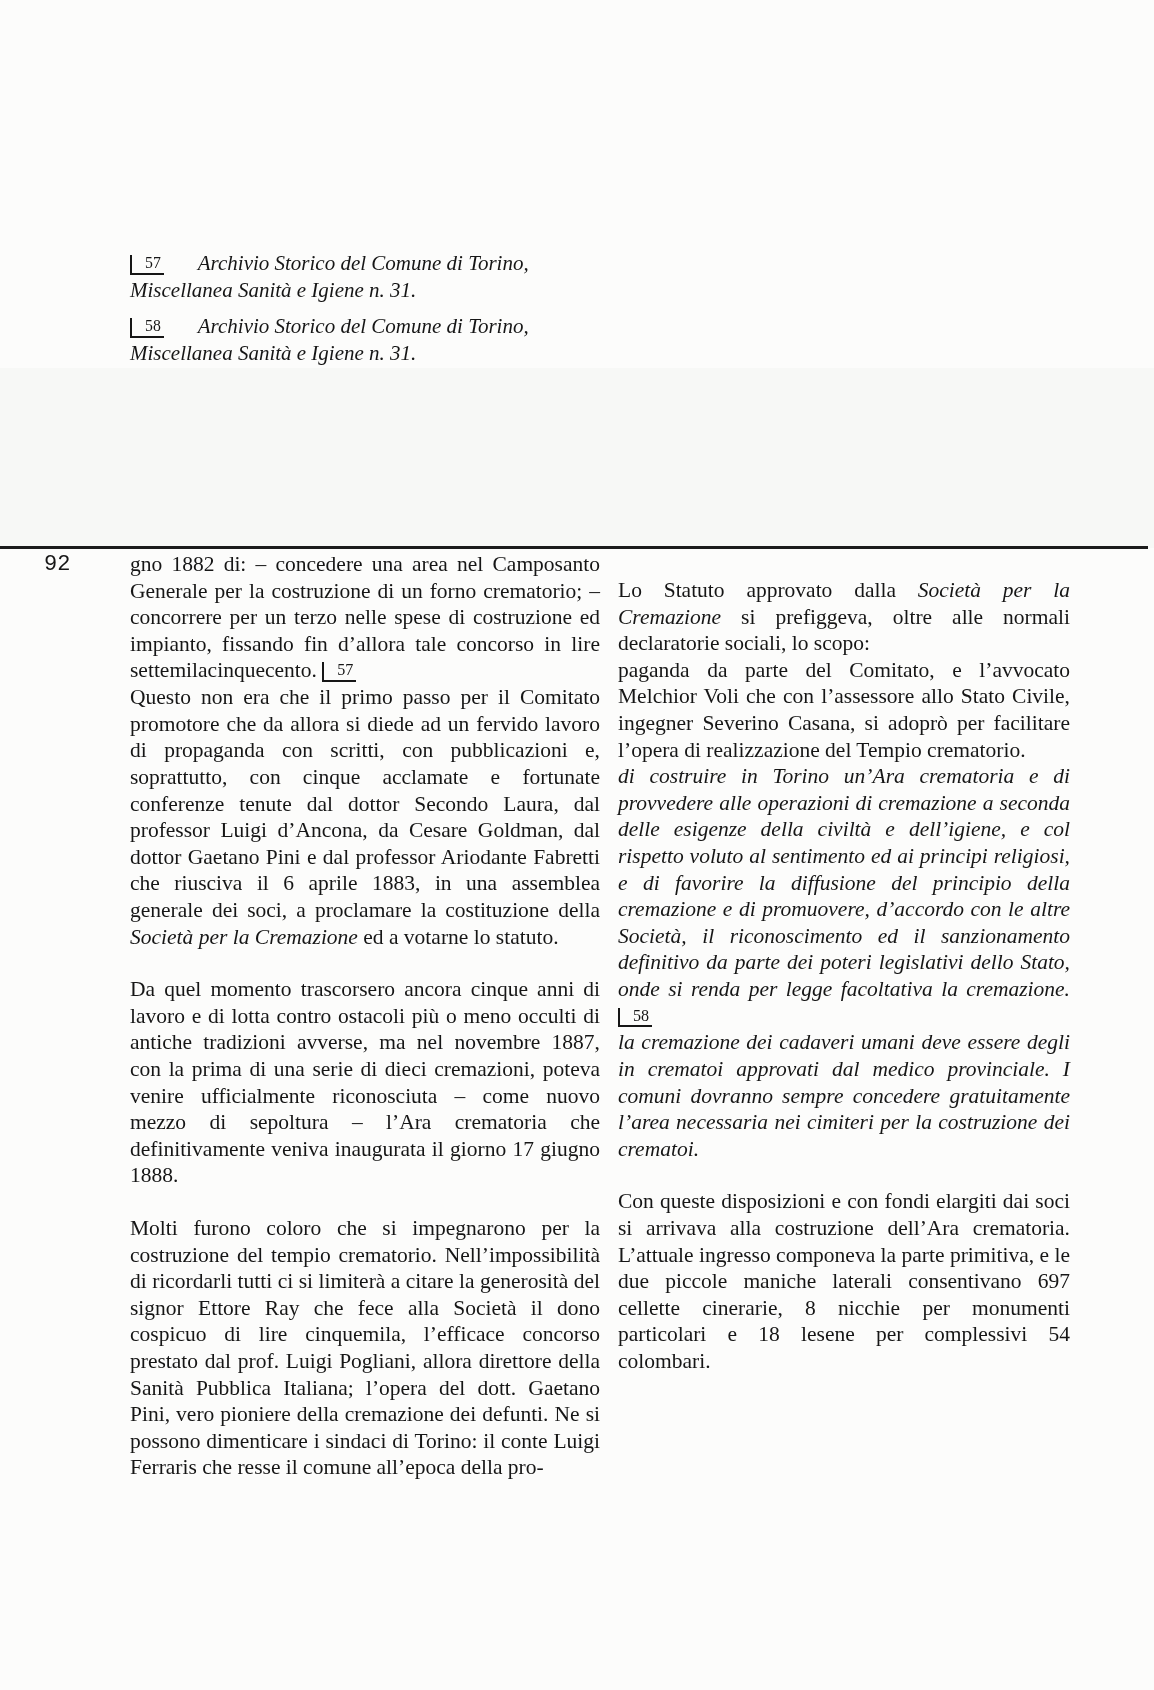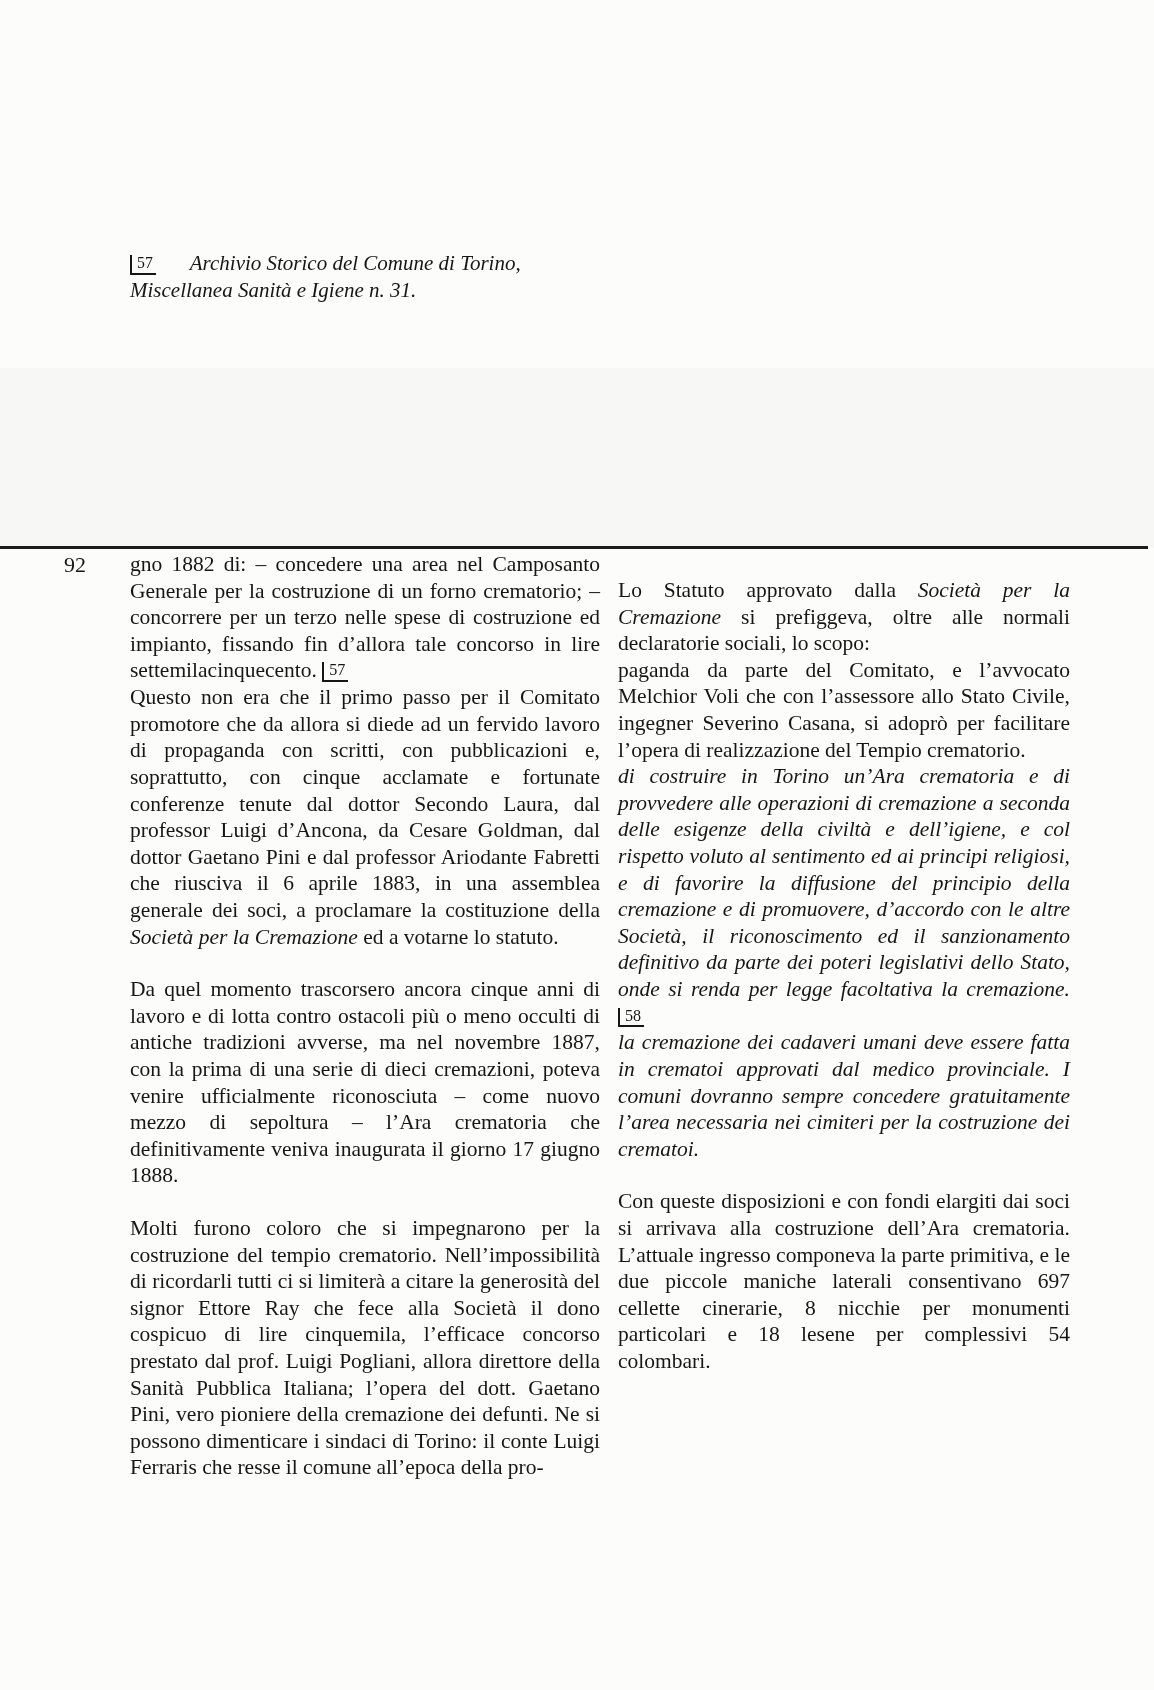--- a/index.html
+++ b/index.html
@@ -19,58 +19,59 @@
   .page{position:relative;width:1154px;height:1690px;overflow:hidden;}
   .scan-band{position:absolute;left:0;top:368px;width:1154px;height:180px;background:var(--band);opacity:.55;}
   .footnotes{position:absolute;left:130px;top:250px;width:470px;font-size:21px;line-height:27px;}
   .footnote{margin-bottom:9px;font-style:italic;}
   .fncite{font-style:italic;}
   .fnref{
     font-style:normal;
     font-size:0.75em;
     display:inline-block;
     line-height:1.05;
-    padding:0 3px 1px 5px;
+    padding:0 3px 1px 13px;
     border-left:2px solid var(--text);
     border-bottom:2px solid var(--text);
     transform:translateY(-2px);
   }
   .footnote > .fnref{margin-right:34px;}
   .rule{position:absolute;left:0;top:546px;width:1148px;height:3px;background:var(--rule);}
-  .page-number{position:absolute;left:64px;top:551px;font-size:22px;line-height:27px;}
+  .page-number{position:absolute;left:44px;top:551px;font-size:22px;line-height:27px;font-family:Liberation Mono, monospace;}
   .columns{position:absolute;left:130px;top:551px;width:940px;display:flex;gap:18px;justify-content:center;}
   .col{font-size:21.5px;line-height:26.6px;text-align:justify;}
   .col-left{width:470px;}
   .col-right{width:452px;}
   .para{margin:0;}
   .para.spaced{margin-top:26px;}
   .it{font-style:italic;}
 </style>
 </head>
 <body>
 
 <div class="page">
   <div class="scan-band"></div>
 
   <section class="footnotes">
       <div class="footnote"><span class="fnref">57</span><span class="fncite">Archivio Storico del Comune di Torino, Miscellanea Sanità e Igiene n. 31.</span></div>
+      <div class="footnote"><span class="fnref">58</span><span class="fncite">Archivio Storico del Comune di Torino, Miscellanea Sanità e Igiene n. 31.</span></div>
     </section>
 
   <div class="rule"></div>
 
   <div class="page-number">92</div>
 
   <div class="columns">
     <div class="col col-left">
         <p class="para"><span class="txt">gno 1882 di: – concedere una area nel Camposanto Generale per la costruzione di un forno crematorio; – concorrere per un terzo nelle spese di costruzione ed impianto, fissando fin d’allora tale concorso in lire settemilacinquecento. </span><span class="fnref">57</span></p>
         <p class="para"><span class="txt">Questo non era che il primo passo per il Comitato promotore che da allora si diede ad un fervido lavoro di propaganda con scritti, con pubblicazioni e, soprattutto, con cinque acclamate e fortunate conferenze tenute dal dottor Secondo Laura, dal professor Luigi d’Ancona, da Cesare Goldman, dal dottor Gaetano Pini e dal professor Ariodante Fabretti che riusciva il 6 aprile 1883, in una assemblea generale dei soci, a proclamare la costituzione della </span><span class="it">Società per la Cremazione</span><span class="txt"> ed a votarne lo statuto.</span></p>
         <p class="para spaced"><span class="txt">Da quel momento trascorsero ancora cinque anni di lavoro e di lotta contro ostacoli più o meno occulti di antiche tradizioni avverse, ma nel novembre 1887, con la prima di una serie di dieci cremazioni, poteva venire ufficialmente riconosciuta – come nuovo mezzo di sepoltura – l’Ara crematoria che definitivamente veniva inaugurata il giorno 17 giugno 1888.</span></p>
         <p class="para spaced"><span class="txt">Molti furono coloro che si impegnarono per la costruzione del tempio crematorio. Nell’impossibilità di ricordarli tutti ci si limiterà a citare la generosità del signor Ettore Ray che fece alla Società il dono cospicuo di lire cinquemila, l’efficace concorso prestato dal prof. Luigi Pogliani, allora direttore della Sanità Pubblica Italiana; l’opera del dott. Gaetano Pini, vero pioniere della cremazione dei defunti. Ne si possono dimenticare i sindaci di Torino: il conte Luigi Ferraris che resse il comune all’epoca della pro-</span></p>
       </div>
     <div class="col col-right">
         <p class="para spaced"><span class="txt">Lo Statuto approvato dalla </span><span class="it">Società per la Cremazione</span><span class="txt"> si prefiggeva, oltre alle normali declaratorie sociali, lo scopo:</span></p>
         <p class="para"><span class="txt">paganda da parte del Comitato, e l’avvocato Melchior Voli che con l’assessore allo Stato Civile, ingegner Severino Casana, si adoprò per facilitare l’opera di realizzazione del Tempio crematorio.</span></p>
         <p class="para"><span class="it">di costruire in Torino un’Ara crematoria e di provvedere alle operazioni di cremazione a seconda delle esigenze della civiltà e dell’igiene, e col rispetto voluto al sentimento ed ai principi religiosi, e di favorire la diffusione del principio della cremazione e di promuovere, d’accordo con le altre Società, il riconoscimento ed il sanzionamento definitivo da parte dei poteri legislativi dello Stato, onde si renda per legge facoltativa la cremazione. </span><span class="fnref">58</span></p>
-        <p class="para"><span class="it">la cremazione dei cadaveri umani deve essere fatta in crematoi approvati dal medico provinciale. I comuni dovranno sempre concedere gratuitamente l’area necessaria nei cimiteri per la costruzione dei crematoi.</span></p>
+        <p class="para"><span class="it">la cremazione dei cadaveri umani deve essere degli in crematoi approvati dal medico provinciale. I comuni dovranno sempre concedere gratuitamente l’area necessaria nei cimiteri per la costruzione dei crematoi.</span></p>
         <p class="para spaced"><span class="txt">Con queste disposizioni e con fondi elargiti dai soci si arrivava alla costruzione dell’Ara crematoria. L’attuale ingresso componeva la parte primitiva, e le due piccole maniche laterali consentivano 697 cellette cinerarie, 8 nicchie per monumenti particolari e 18 lesene per complessivi 54 colombari.</span></p>
       </div>
   </div>
 </div>
 
 </body></html>

